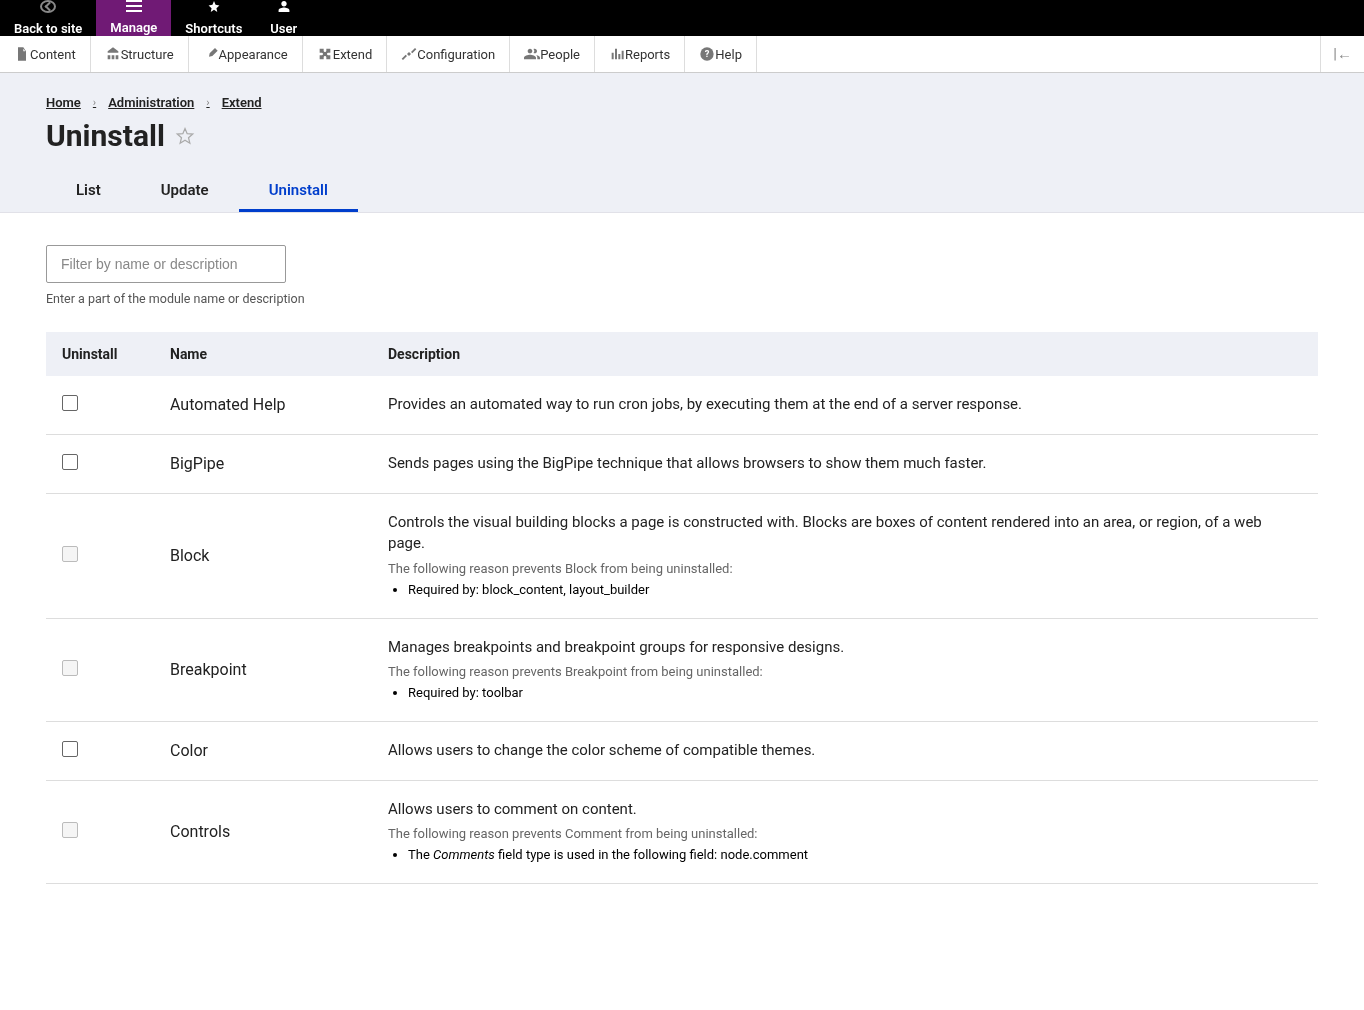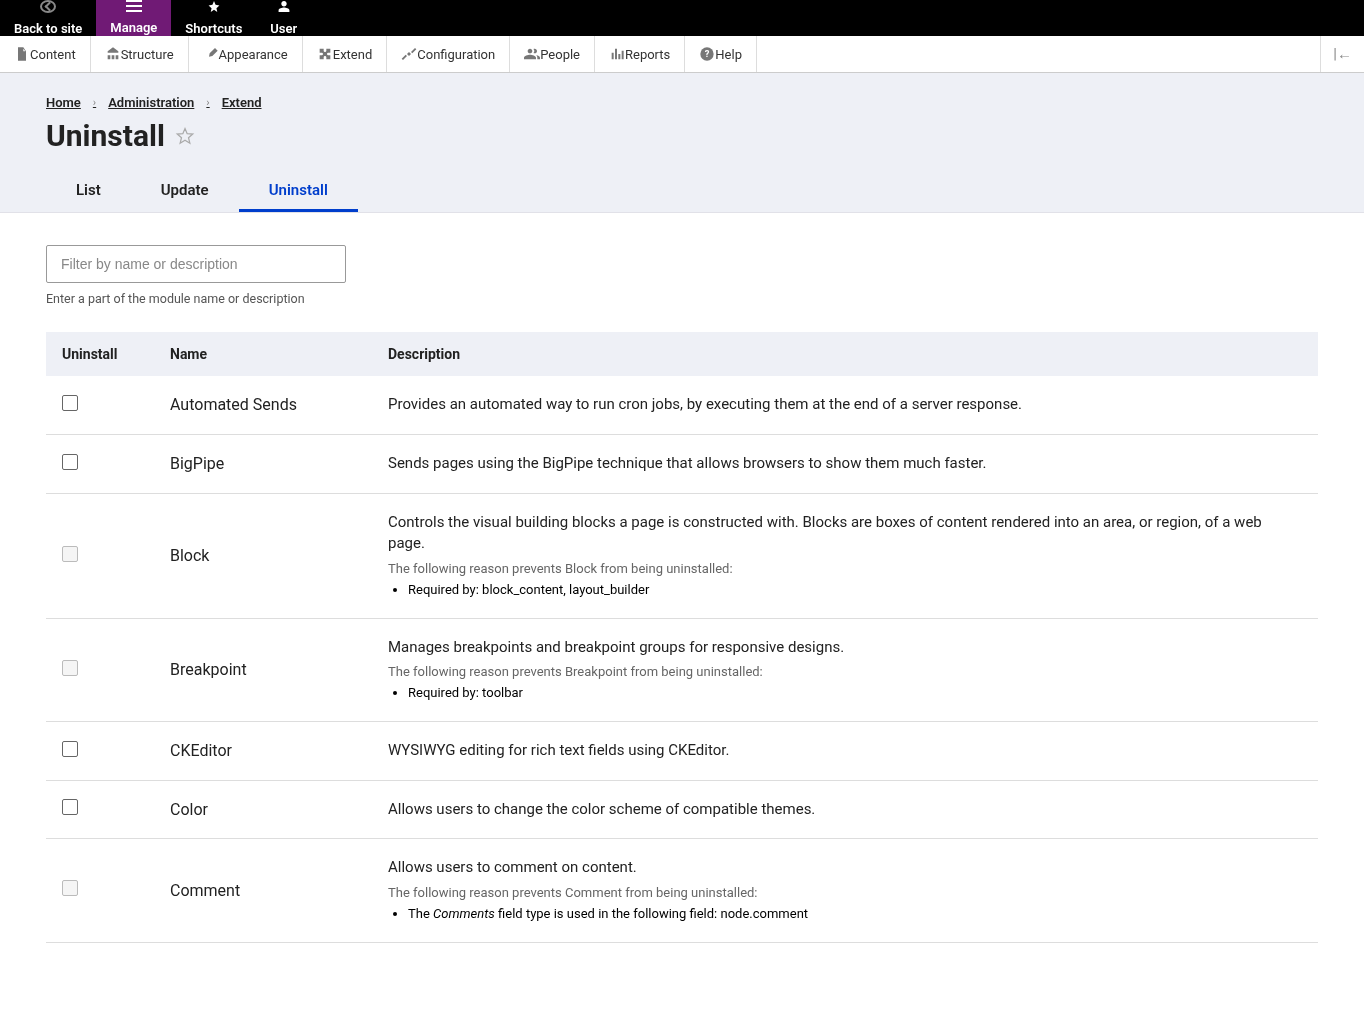--- a/index.html
+++ b/index.html
@@ -21,21 +21,21 @@
 .breadcrumb { display:flex; align-items:center; gap:12px; font-size:13px; font-weight:600; color:#222; margin-bottom:8px;text-decoration:underline; }
 .breadcrumb a { color:#222; text-decoration:none; cursor:pointer; }
 .breadcrumb .sep { color:#888; font-weight:normal; font-size:11px; }
 .page-title { font-size:30px; font-weight:700; color:#222; display:flex; align-items:center; gap:10px; margin-bottom:18px; }
 .page-title svg { width:20px; height:20px; fill:none; stroke:#aaa; stroke-width:1.5; }
 .tabs { display:flex; gap:0; }
 .tab { padding:10px 30px; font-size:15px; font-weight:600; color:#222; cursor:pointer; border-bottom:3px solid transparent; }
 .tab.active { color:#003ecc; border-bottom-color:#003ecc; }
 .content { padding:32px 46px; }
 .intro { font-size:15px; color:#222; margin-bottom:22px; }
-.filter-input { width:300px; padding:10px 14px; font-size:14px; border:1px solid #999; border-radius:2px; color:#222; }
+.filter-input { width:240px; padding:10px 14px; font-size:14px; border:1px solid #999; border-radius:2px; color:#222; }
 .filter-input::placeholder { color:#888; }
 .filter-help { font-size:12.5px; color:#555; margin-top:8px; margin-bottom:26px; }
 table { width:100%; border-collapse:collapse; }
 thead { background:#eef0f6; }
 th { text-align:left; padding:14px 16px; font-size:14px; font-weight:700; color:#222; }
 th:first-child { width:108px; }
 th:nth-child(2) { width:218px; }
 tbody tr { border-bottom:1px solid #ddd; }
 td { padding:18px 16px; vertical-align:top; font-size:15px; color:#222; }
 td:first-child { text-align:left; vertical-align:middle; }
@@ -164,21 +164,21 @@
     <thead>
       <tr>
         <th>Uninstall</th>
         <th>Name</th>
         <th>Description</th>
       </tr>
     </thead>
     <tbody id="table-body">
         <tr>
           <td><span class="checkbox"></span></td>
-          <td><span class="mod-name">Automated Sends</span></td>
+          <td><span class="mod-name">Automated Help</span></td>
           <td>
             <div class="mod-desc">Provides an automated way to run cron jobs, by executing them at the end of a server response.</div>
           </td>
         </tr>
         <tr>
           <td><span class="checkbox"></span></td>
           <td><span class="mod-name">BigPipe</span></td>
           <td>
             <div class="mod-desc">Sends pages using the BigPipe technique that allows browsers to show them much faster.</div>
           </td>
@@ -198,35 +198,28 @@
           <td><span class="mod-name">Breakpoint</span></td>
           <td>
             <div class="mod-desc">Manages breakpoints and breakpoint groups for responsive designs.</div>
             <div class="prevent">The following reason prevents Breakpoint from being uninstalled:<ul>
                 <li>Required by: toolbar</li>
               </ul></div>
           </td>
         </tr>
         <tr>
           <td><span class="checkbox"></span></td>
-          <td><span class="mod-name">CKEditor</span></td>
-          <td>
-            <div class="mod-desc">WYSIWYG editing for rich text fields using CKEditor.</div>
-          </td>
-        </tr>
-        <tr>
-          <td><span class="checkbox"></span></td>
           <td><span class="mod-name">Color</span></td>
           <td>
             <div class="mod-desc">Allows users to change the color scheme of compatible themes.</div>
           </td>
         </tr>
         <tr>
           <td><span class="checkbox disabled"></span></td>
-          <td><span class="mod-name">Comment</span></td>
+          <td><span class="mod-name">Controls</span></td>
           <td>
             <div class="mod-desc">Allows users to comment on content.</div>
             <div class="prevent">The following reason prevents Comment from being uninstalled:<ul>
                 <li>The <em>Comments</em> field type is used in the following field: node.comment</li>
               </ul></div>
           </td>
         </tr>
       </tbody>
   </table>
 </div>

